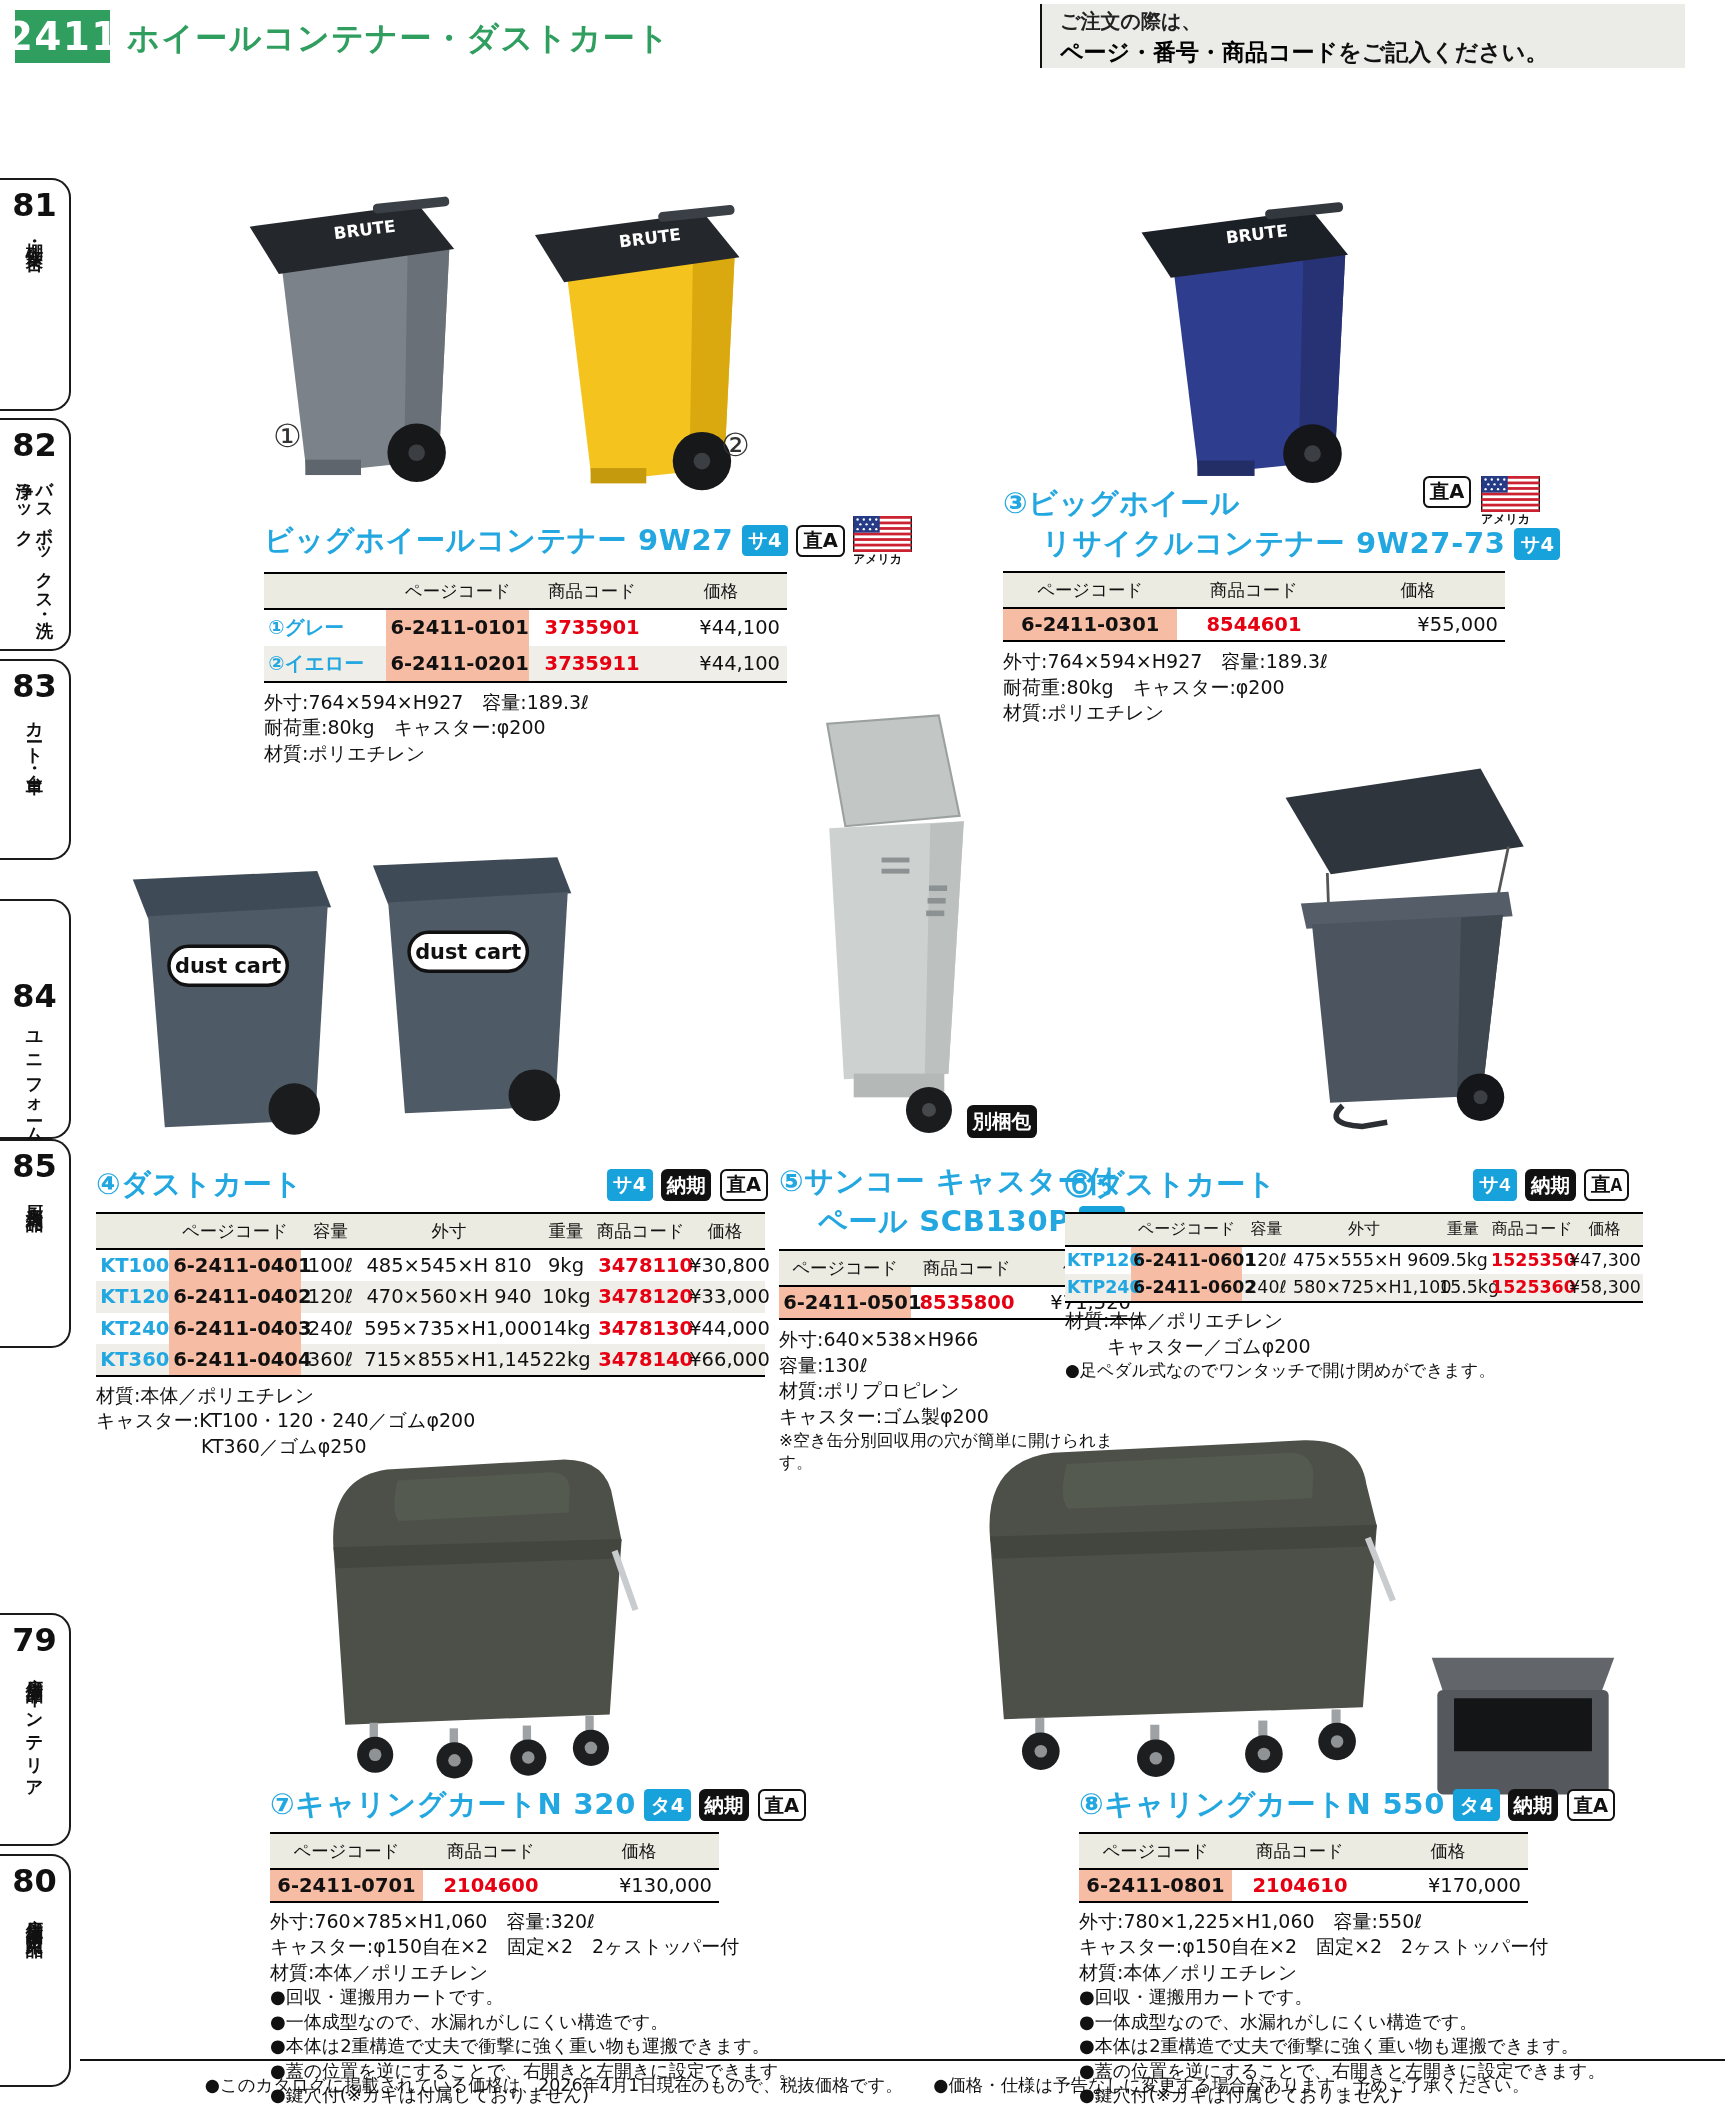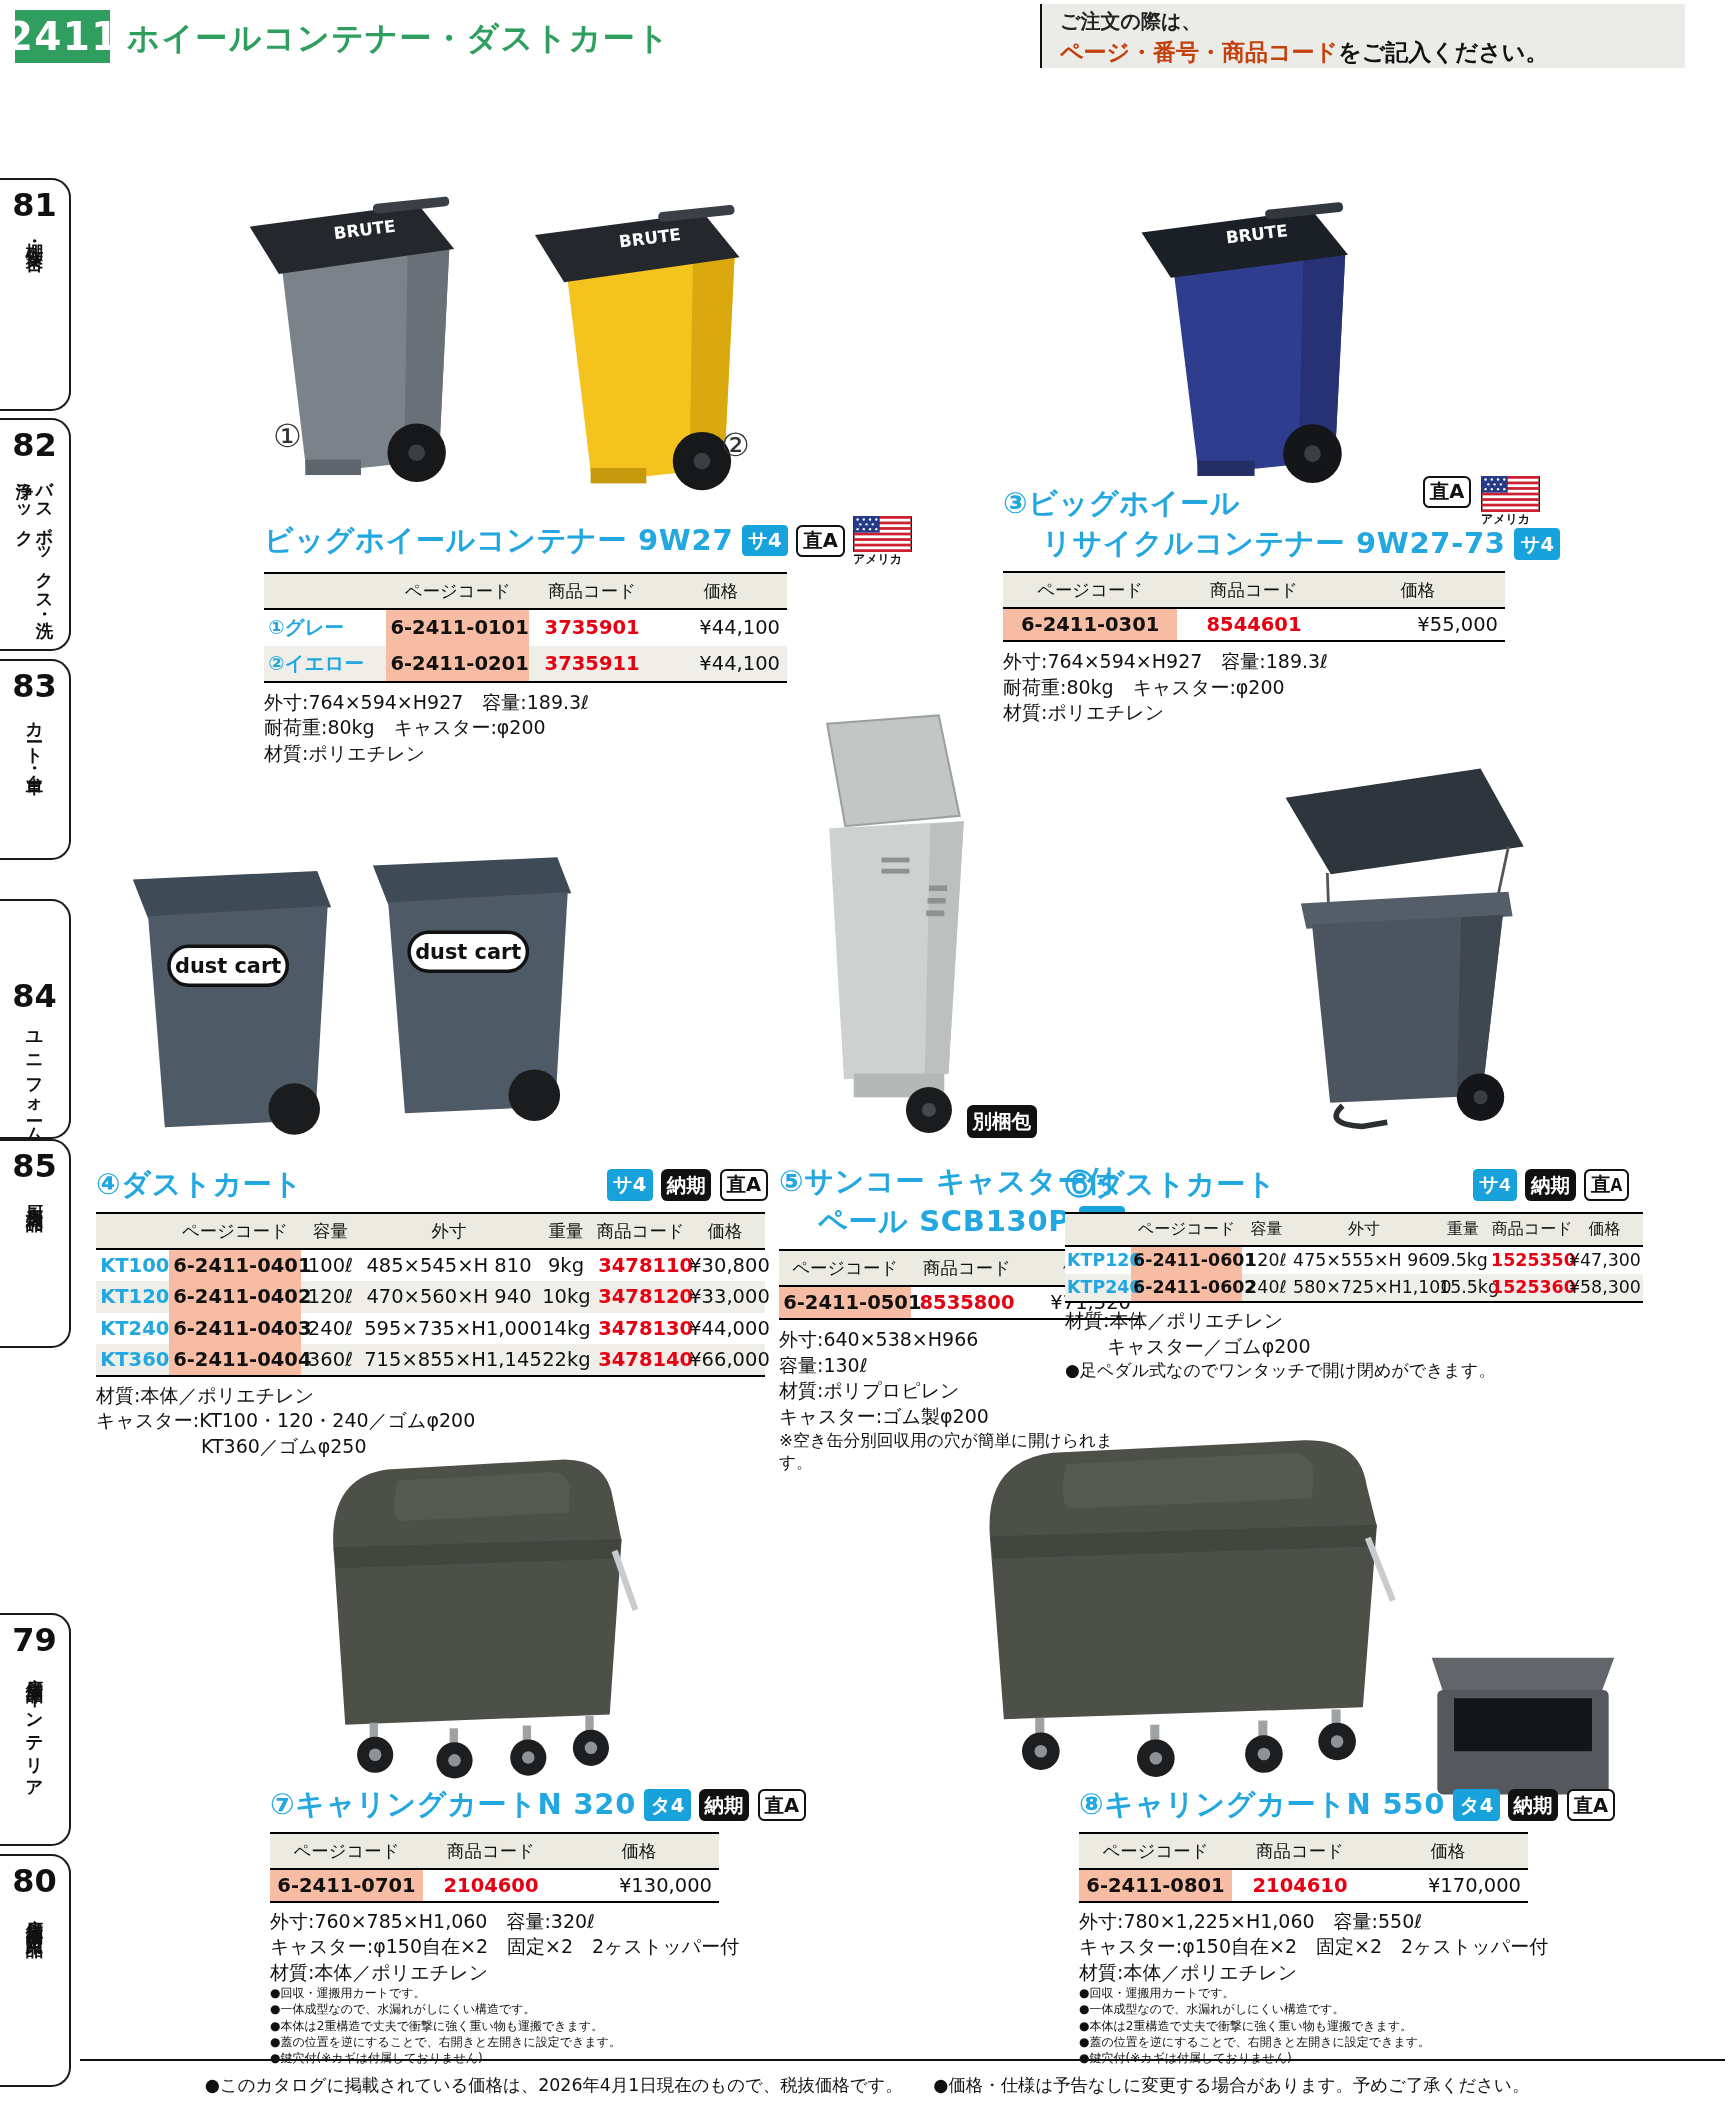--- a/index.html
+++ b/index.html
@@ -7,21 +7,21 @@
   #page{position:relative;width:1734px;height:2108px;background:#fff;overflow:hidden;}
 
   
   .page-num-box{position:absolute;left:15.3px;top:9.8px;width:95px;height:53px;background:#2F9E5F;
     color:#fff;font-size:39px;font-weight:bold;display:flex;align-items:center;justify-content:center;letter-spacing:1.4px;}
   .page-title{position:absolute;left:127px;top:16.7px;font-size:32px;font-weight:bold;color:#2F9E5F;letter-spacing:1.4px;}
   .order-box{position:absolute;left:1040px;top:4.2px;width:645px;height:64px;background:#EBEBE8;
     border-left:2.8px solid #111;padding:4.2px 0 0 18px;box-sizing:border-box;}
   .order-line1{font-size:20px;font-weight:bold;color:#222;}
   .order-line2{font-size:23px;font-weight:bold;margin-top:1.4px;}
-  .order-red{color:#c2410c;}
+  .order-red{color:#000000;}
 
   
   .tab{position:absolute;left:0;width:71px;background:#fff;border:2.1px solid #1a1a1a;border-left:none;
     border-radius:0 19.5px 19.5px 0;box-sizing:border-box;display:flex;flex-direction:column;align-items:center;}
   .tab.active{background:#FBD35F;}
   .tab-num{font-size:32px;font-weight:bold;margin-top:5.6px;}
   .tab-label{writing-mode:vertical-rl;text-orientation:upright;font-size:17.4px;font-weight:600;
     letter-spacing:2.8px;margin:5.6px auto 0;max-height:143px;line-height:1.15;}
 
   
@@ -39,21 +39,21 @@
   .ptable td{font-size:19.5px;padding:4.2px 4.2px;white-space:nowrap;text-align:center;}
   .ptable tbody tr:nth-child(even){background:#EFEEE8;}
   td.c-label{color:#22A7E0;font-weight:bold;text-align:left;}
   td.c-page{background:#F6BCA4;font-weight:600;}
   td.c-code{color:#E60012;font-weight:600;}
   td.c-price{text-align:right;padding-right:7px;}
   .tbl-sm td{font-size:17.4px;padding:3.5px 2.1px;}
   .tbl-sm th{font-size:16px;}
 
   .specs p,.notes p{margin:0;font-size:19px;line-height:1.34;}
-  .bullets p{margin:0;font-size:12px;line-height:1.36;}
+  .bullets p{margin:0;font-size:18px;line-height:1.36;}
   .indent150{padding-left:105px;}
   .indent60{padding-left:42px;}
 
   .photo{position:absolute;}
   .imgnum{position:absolute;font-size:32px;color:#333;}
   .pack-badge{position:absolute;left:967px;top:1105px;}
 
   .footer-rule{position:absolute;left:80px;top:2059px;width:1645px;height:2.1px;background:#111;}
   .footer{position:absolute;left:0;top:2073px;width:1734px;text-align:center;font-size:17.4px;}
   .footer span{margin:0 15.3px;}

